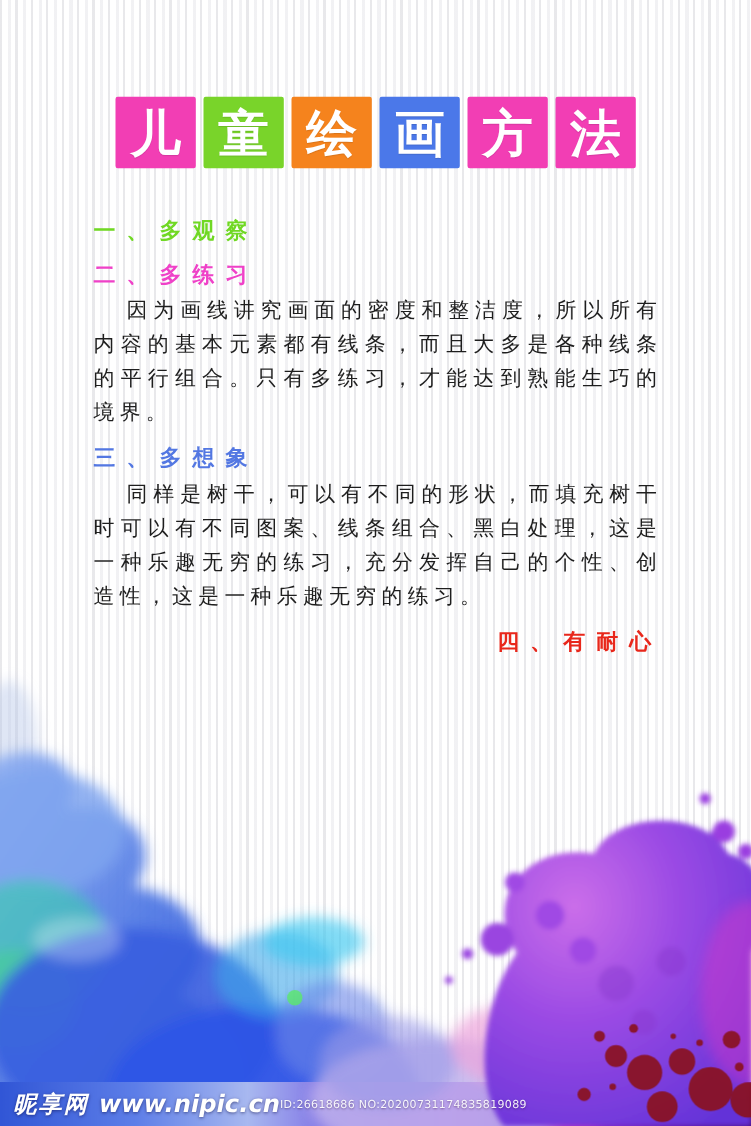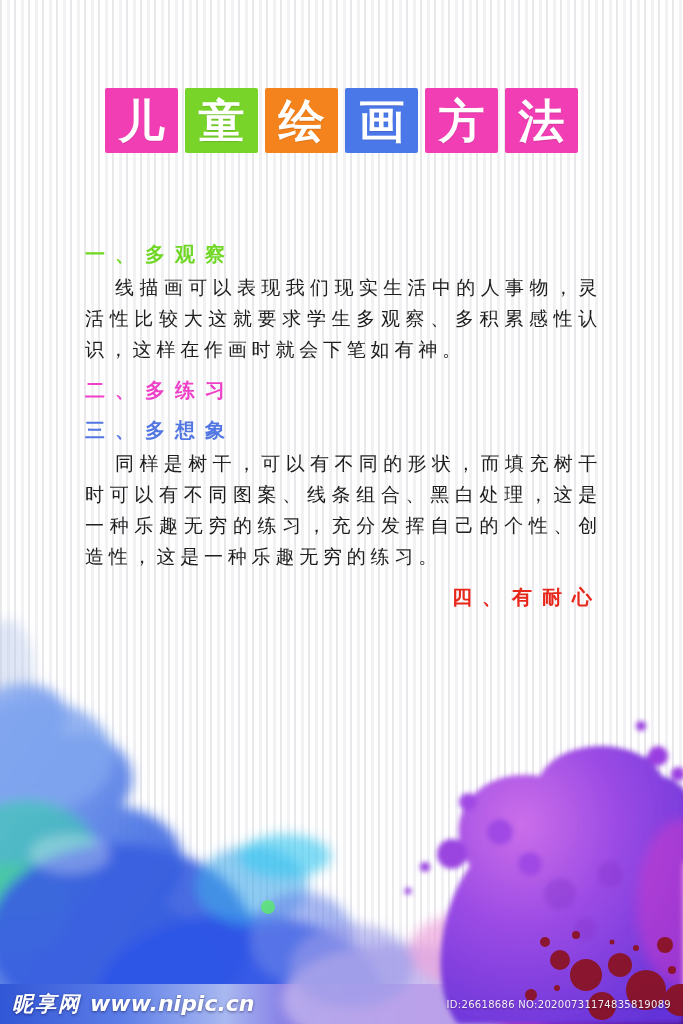--- a/index.html
+++ b/index.html
@@ -30,21 +30,21 @@
     letter-spacing:10px;line-height:30px;
   }
   .heading:first-child{margin-top:0;}
   .para{
     margin:0;font-size:19px;line-height:31px;letter-spacing:4.8px;
     color:#1e1e1e;text-indent:30px;text-align:justify;word-break:break-all;
   }
   .splash{position:absolute;left:0;bottom:0;width:683px;height:420px;z-index:1;pointer-events:none;}
   .footer{
     position:absolute;left:0;bottom:0;width:683px;height:40px;z-index:3;
-    display:flex;align-items:center;justify-content:space-between;
+    display:flex;align-items:center;
     padding:0 12px;box-sizing:border-box;margin-top:42px;
   }
   .logo{
     color:#ffffff;font-weight:bold;font-style:italic;
     display:flex;align-items:baseline;gap:9px;
     text-shadow:0 1px 3px rgba(10,10,60,.55);
   }
   .logo .site-name{font-size:21px;letter-spacing:2px;}
   .logo .site-url{font-size:22px;}
   .ids{
@@ -60,24 +60,24 @@
   <div class="title-row">
     <span class="tblock" style="background: rgb(242, 62, 180);">儿</span>
     <span class="tblock" style="background: rgb(121, 212, 42);">童</span>
     <span class="tblock" style="background: rgb(245, 131, 29);">绘</span>
     <span class="tblock" style="background: rgb(75, 120, 233);">画</span>
     <span class="tblock" style="background: rgb(242, 62, 180);">方</span>
     <span class="tblock" style="background: rgb(242, 62, 180);">法</span>
   </div>
 
   <div class="content">
-    <h2 class="heading" style="color: rgb(112, 216, 36); margin-top: 45px;">一、多观察</h2>
-    <p class="para">线描画可以表现我们现实生活中的人事物，灵活性比较大这就要求学生多观察、多积累感性认识，这样在作画时就会下笔如有神。</p>
+    <h2 class="heading" style="color: rgb(112, 216, 36);">一、多观察</h2>
 
     <h2 class="heading" style="color: rgb(239, 65, 200);">二、多练习</h2>
+    <p class="para">因为画线讲究画面的密度和整洁度，所以所有内容的基本元素都有线条，而且大多是各种线条的平行组合。只有多练习，才能达到熟能生巧的境界。</p>
 
     <h2 class="heading" style="color: rgb(83, 119, 226);">三、多想象</h2>
     <p class="para">同样是树干，可以有不同的形状，而填充树干时可以有不同图案、线条组合、黑白处理，这是一种乐趣无穷的练习，充分发挥自己的个性、创造性，这是一种乐趣无穷的练习。</p>
 
     <h2 class="heading" style="color: rgb(232, 39, 27); text-align: right;">四、有耐心</h2>
   </div>
 
   <svg class="splash" viewBox="0 0 683 420" aria-hidden="true">
     <defs>
       <filter id="wc" x="-40%" y="-40%" width="180%" height="180%">

